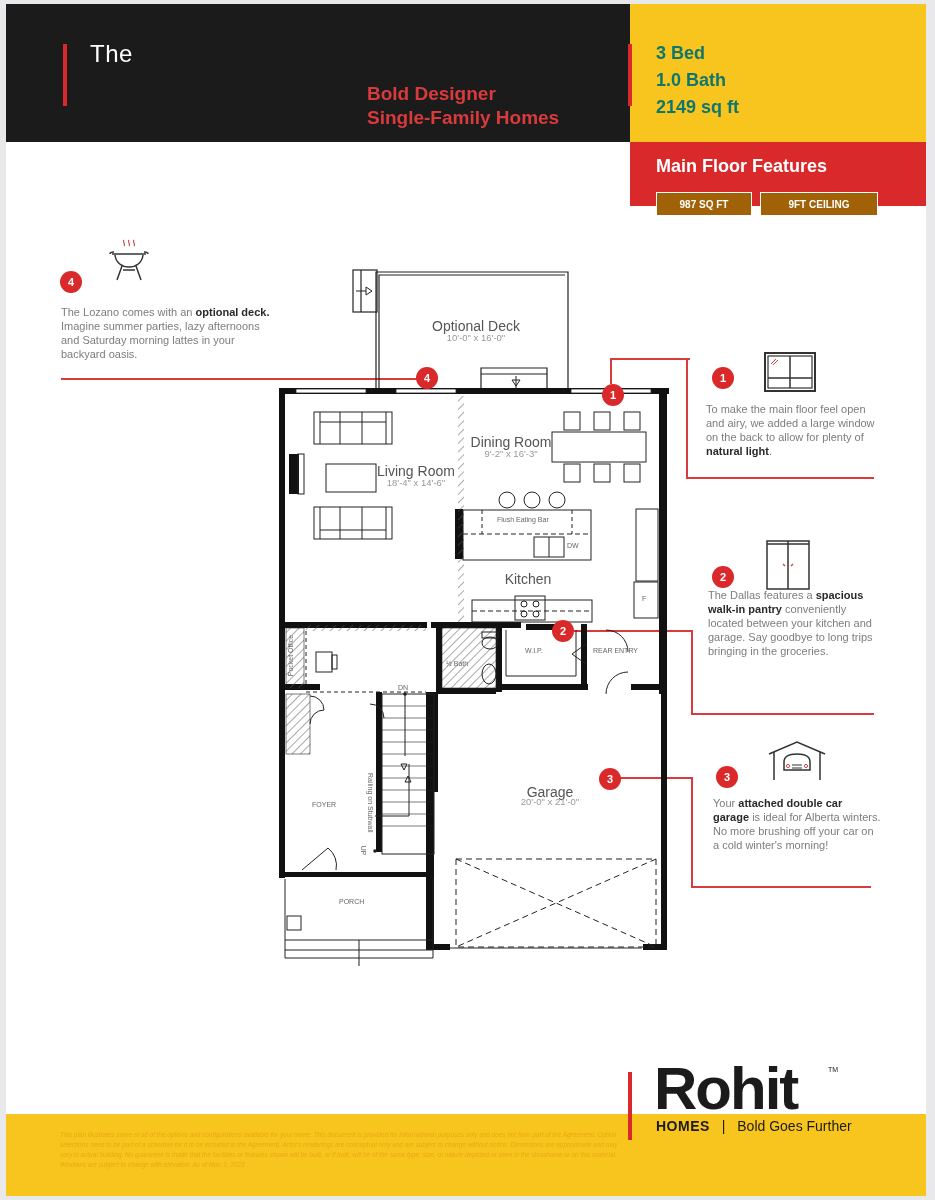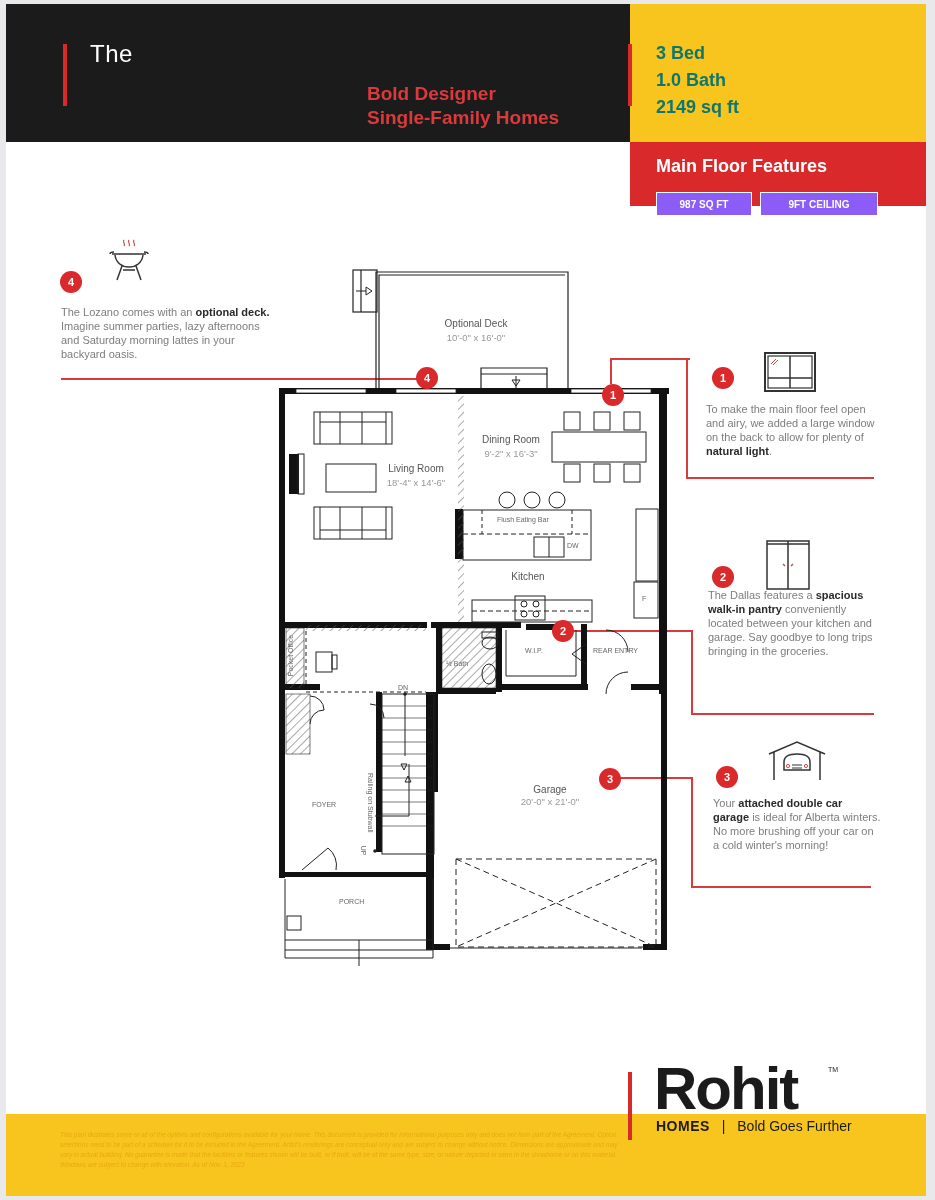--- a/index.html
+++ b/index.html
@@ -9,29 +9,29 @@
   
   .hdr-black{position:absolute;left:0;top:0;width:624px;height:138px;background:#1b1b1b}
   .hdr-yellow{position:absolute;left:624px;top:0;width:296px;height:138px;background:#f8c51f}
   .redbar{position:absolute;width:4px;background:#d9292b}
   .the{position:absolute;left:84px;top:36px;color:#fff;font-size:24px;font-weight:400;letter-spacing:.5px}
   .lozano{position:absolute;left:84px;top:58px;color:#fff;font-size:50px;font-weight:400;letter-spacing:1px;line-height:56px}
   .tagline{position:absolute;left:361px;top:78px;color:#d93a3c;font-size:19px;font-weight:bold;line-height:24px}
   .stats{position:absolute;left:650px;top:36px;color:#0f766e;font-size:18px;font-weight:bold;line-height:27px}
   .feat-red{position:absolute;left:624px;top:138px;width:296px;height:64px;background:#d9292b}
   .feat-title{position:absolute;left:650px;top:152px;color:#fff;font-size:18px;font-weight:bold}
-  .chip{position:absolute;top:188px;height:24px;background:#8b5cf6;color:#fff;font-size:10px;font-weight:bold;display:flex;align-items:center;justify-content:center;border:1px solid #fff}
+  .chip{position:absolute;top:188px;height:24px;background:#a16207;color:#fff;font-size:10px;font-weight:bold;display:flex;align-items:center;justify-content:center;border:1px solid #fff}
   
   .badge{position:absolute;width:22px;height:22px;border-radius:50%;background:#d9292b;color:#fff;font-size:11px;font-weight:bold;display:flex;align-items:center;justify-content:center}
   .ctext{position:absolute;color:#7d7d7d;font-size:11px;line-height:14px}
   .ctext b{color:#2a2a2a}
   .rline{position:absolute;background:#d93a3c}
   
   .plan{position:absolute;left:0;top:0}
-  .lbl{position:absolute;color:#555;font-size:10px;text-align:center;white-space:nowrap}
+  .lbl{position:absolute;color:#555;font-size:14px;text-align:center;white-space:nowrap}
   .dim{position:absolute;color:#999;font-size:9.5px;text-align:center;white-space:nowrap}
   .small{position:absolute;color:#666;font-size:7px;white-space:nowrap}
   
   .foot{position:absolute;left:0;top:1110px;width:920px;height:82px;background:#f8c51f}
   .disclaimer{position:absolute;left:54px;top:1126px;width:560px;color:#e8a911;font-size:6.4px;line-height:10px;font-style:italic}
   .logo-bar{position:absolute;left:622px;top:1068px;width:4px;height:68px;background:#d9292b}
   .logo{position:absolute;left:648px;top:1050px;color:#1b1b1b;font-size:60px;font-weight:900;letter-spacing:-2px;line-height:70px}
   .tm{position:absolute;left:822px;top:1062px;font-size:7px;color:#1b1b1b}
   .logo-sub{position:absolute;left:650px;top:1114px;color:#1b1b1b;font-size:14px}
   .logo-sub b{font-weight:900;letter-spacing:.5px}

